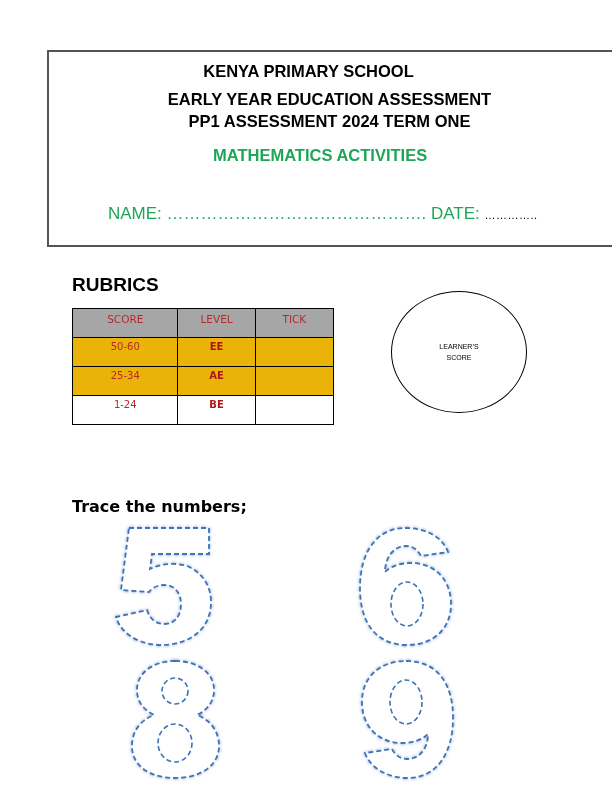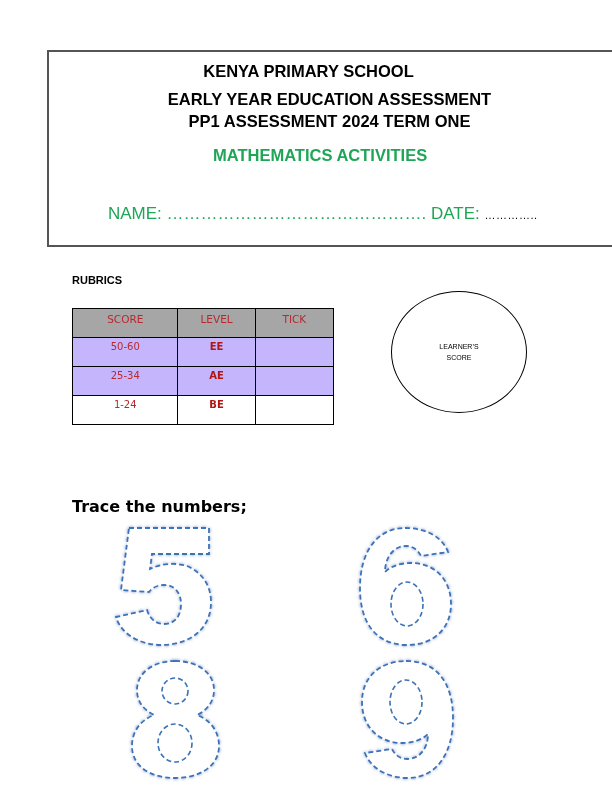--- a/index.html
+++ b/index.html
@@ -7,29 +7,29 @@
          font-family:"Liberation Sans", sans-serif; color:#000; }
   .header-box { position:absolute; left:47px; top:50px; width:580px; height:197px;
                 border:2px solid #555; border-right:none; box-sizing:border-box; }
   .hl { position:absolute; left:0; width:612px; text-align:center; font-weight:bold; white-space:nowrap; }
   .h1 { top:62px; font-size:16.5px; left:47px; width:505px; padding-left:18px; box-sizing:border-box; }
   .h2 { top:90px; font-size:16.5px; left:47px; width:565px; box-sizing:border-box; }
   .h3 { top:112px; font-size:16.5px; left:47px; width:565px; box-sizing:border-box; }
   .h4 { top:146px; font-size:16.5px; color:#1ea656; left:213px; width:auto; text-align:left; }
   .name-line { position:absolute; top:204px; left:108px; font-weight:normal; font-size:17px; color:#1ea656; white-space:nowrap; }
   .name-line .dots-dark { color:#000; font-size:11px; letter-spacing:0.5px; }
-  .rubrics-title { position:absolute; left:72px; top:274px; font-weight:bold; font-size:11px; }
+  .rubrics-title { position:absolute; left:72px; top:274px; font-weight:bold; font-size:19px; }
   table.rubric { position:absolute; left:72px; top:308px; border-collapse:collapse; width:262px;
                  font-family:"DejaVu Sans", sans-serif; font-size:10px; }
   table.rubric td, table.rubric th { border:1px solid #000; text-align:center; height:29px; vertical-align:top; padding-top:3px; box-sizing:border-box; }
   table.rubric th { background:#a6a6a6; color:#b8292f; font-weight:normal; font-size:10.5px; height:29px; padding-top:4px; }
   table.rubric td.score { color:#b8292f; width:97px; }
   table.rubric td.level { color:#b01515; font-weight:bold; width:71px; }
   table.rubric td.tick { width:72px; }
-  table.rubric tr.shade td { background:#c4b5fd; }
+  table.rubric tr.shade td { background:#eab308; }
   .circle { position:absolute; left:391px; top:291px; width:136px; height:122px; border:1px solid #000;
             border-radius:50%; box-sizing:border-box; display:flex; flex-direction:column; align-items:center; justify-content:center;
             font-size:7px; line-height:11px; }
   .trace-title { position:absolute; left:72px; top:497px; font-weight:bold; font-size:16px; font-family:"DejaVu Sans", sans-serif; }
   .digit { position:absolute; }
 </style>
 </head>
 <body>
 
 <div class="header-box"></div>

